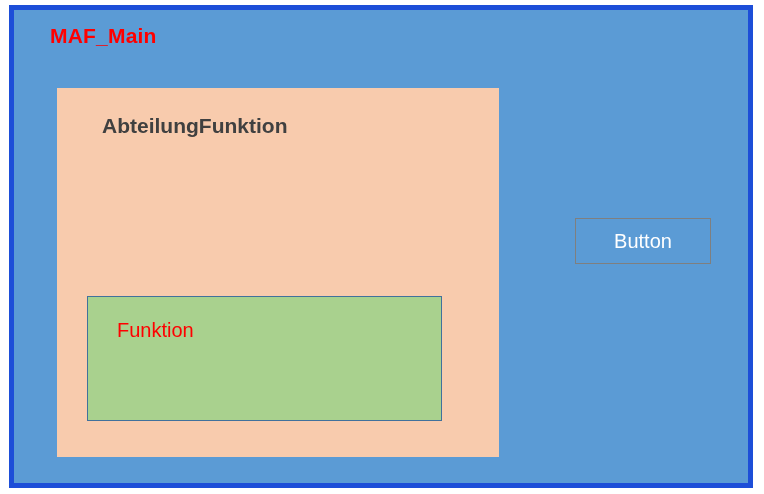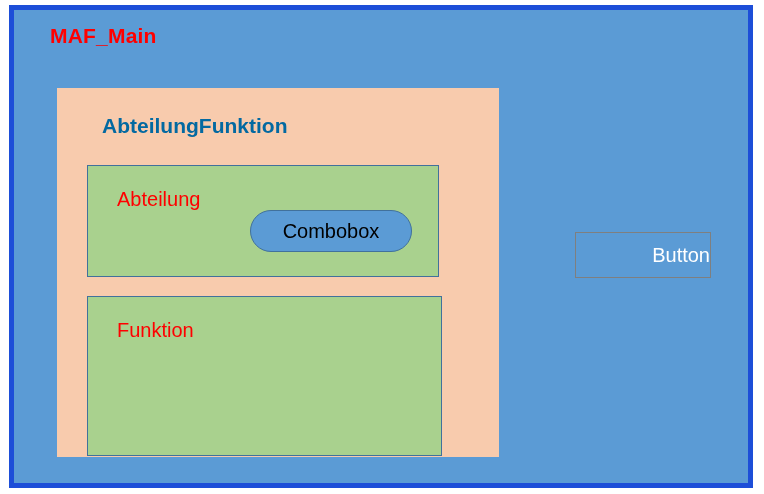--- a/index.html
+++ b/index.html
@@ -54,21 +54,21 @@
     background: #f8cbad;
     box-sizing: border-box;
   }
 
   .group-title {
     position: absolute;
     left: 45px;
     top: 26px;
     font-size: 21px;
     font-weight: bold;
-    color: #0369a1;
+    color: #404040;
     white-space: nowrap;
   }
 
   
   .sub-panel {
     position: absolute;
     background: #a9d18e;
     border: 1px solid #41719c;
     box-sizing: border-box;
   }
@@ -77,21 +77,21 @@
     left: 30px;
     top: 77px;
     width: 352px;
     height: 112px;
   }
 
   .sub-panel-funktion {
     left: 30px;
     top: 208px;
     width: 355px;
-    height: 160px;
+    height: 125px;
     text-align: center;
   }
 
   .sub-title {
     position: absolute;
     left: 29px;
     top: 22px;
     font-size: 20px;
     color: #ff0000;
     white-space: nowrap;
@@ -115,56 +115,49 @@
   .combobox-label {
     font-size: 20px;
     color: #000000;
     white-space: nowrap;
   }
 
   
   .button {
     position: absolute;
     left: 561px;
-    top: 222px;
+    top: 208px;
     width: 136px;
     height: 46px;
     background: #5b9bd5;
     border: 1px solid #7f7f7f;
     box-sizing: border-box;
     display: flex;
     align-items: center;
-    justify-content: flex-end;
+    justify-content: center;
   }
   .button-label {
     font-size: 20px;
     color: #ffffff;
     white-space: nowrap;
   }
 </style>
 </head>
 <body>
 
 <div id="canvas">
 
   <div class="main-panel">
 
     <div class="main-title">MAF_Main</div>
 
     <div class="group-panel">
 
       <div class="group-title">AbteilungFunktion</div>
 
-      <div class="sub-panel sub-panel-abteilung">
-        <div class="sub-title">Abteilung</div>
-
-        <div class="combobox">
-          <span class="combobox-label">Combobox</span>
-        </div>
-      </div>
 
       <div class="sub-panel sub-panel-funktion">
         <div class="sub-title">Funktion</div>
       </div>
 
     </div>
 
     <div class="button">
       <span class="button-label">Button</span>
     </div>

